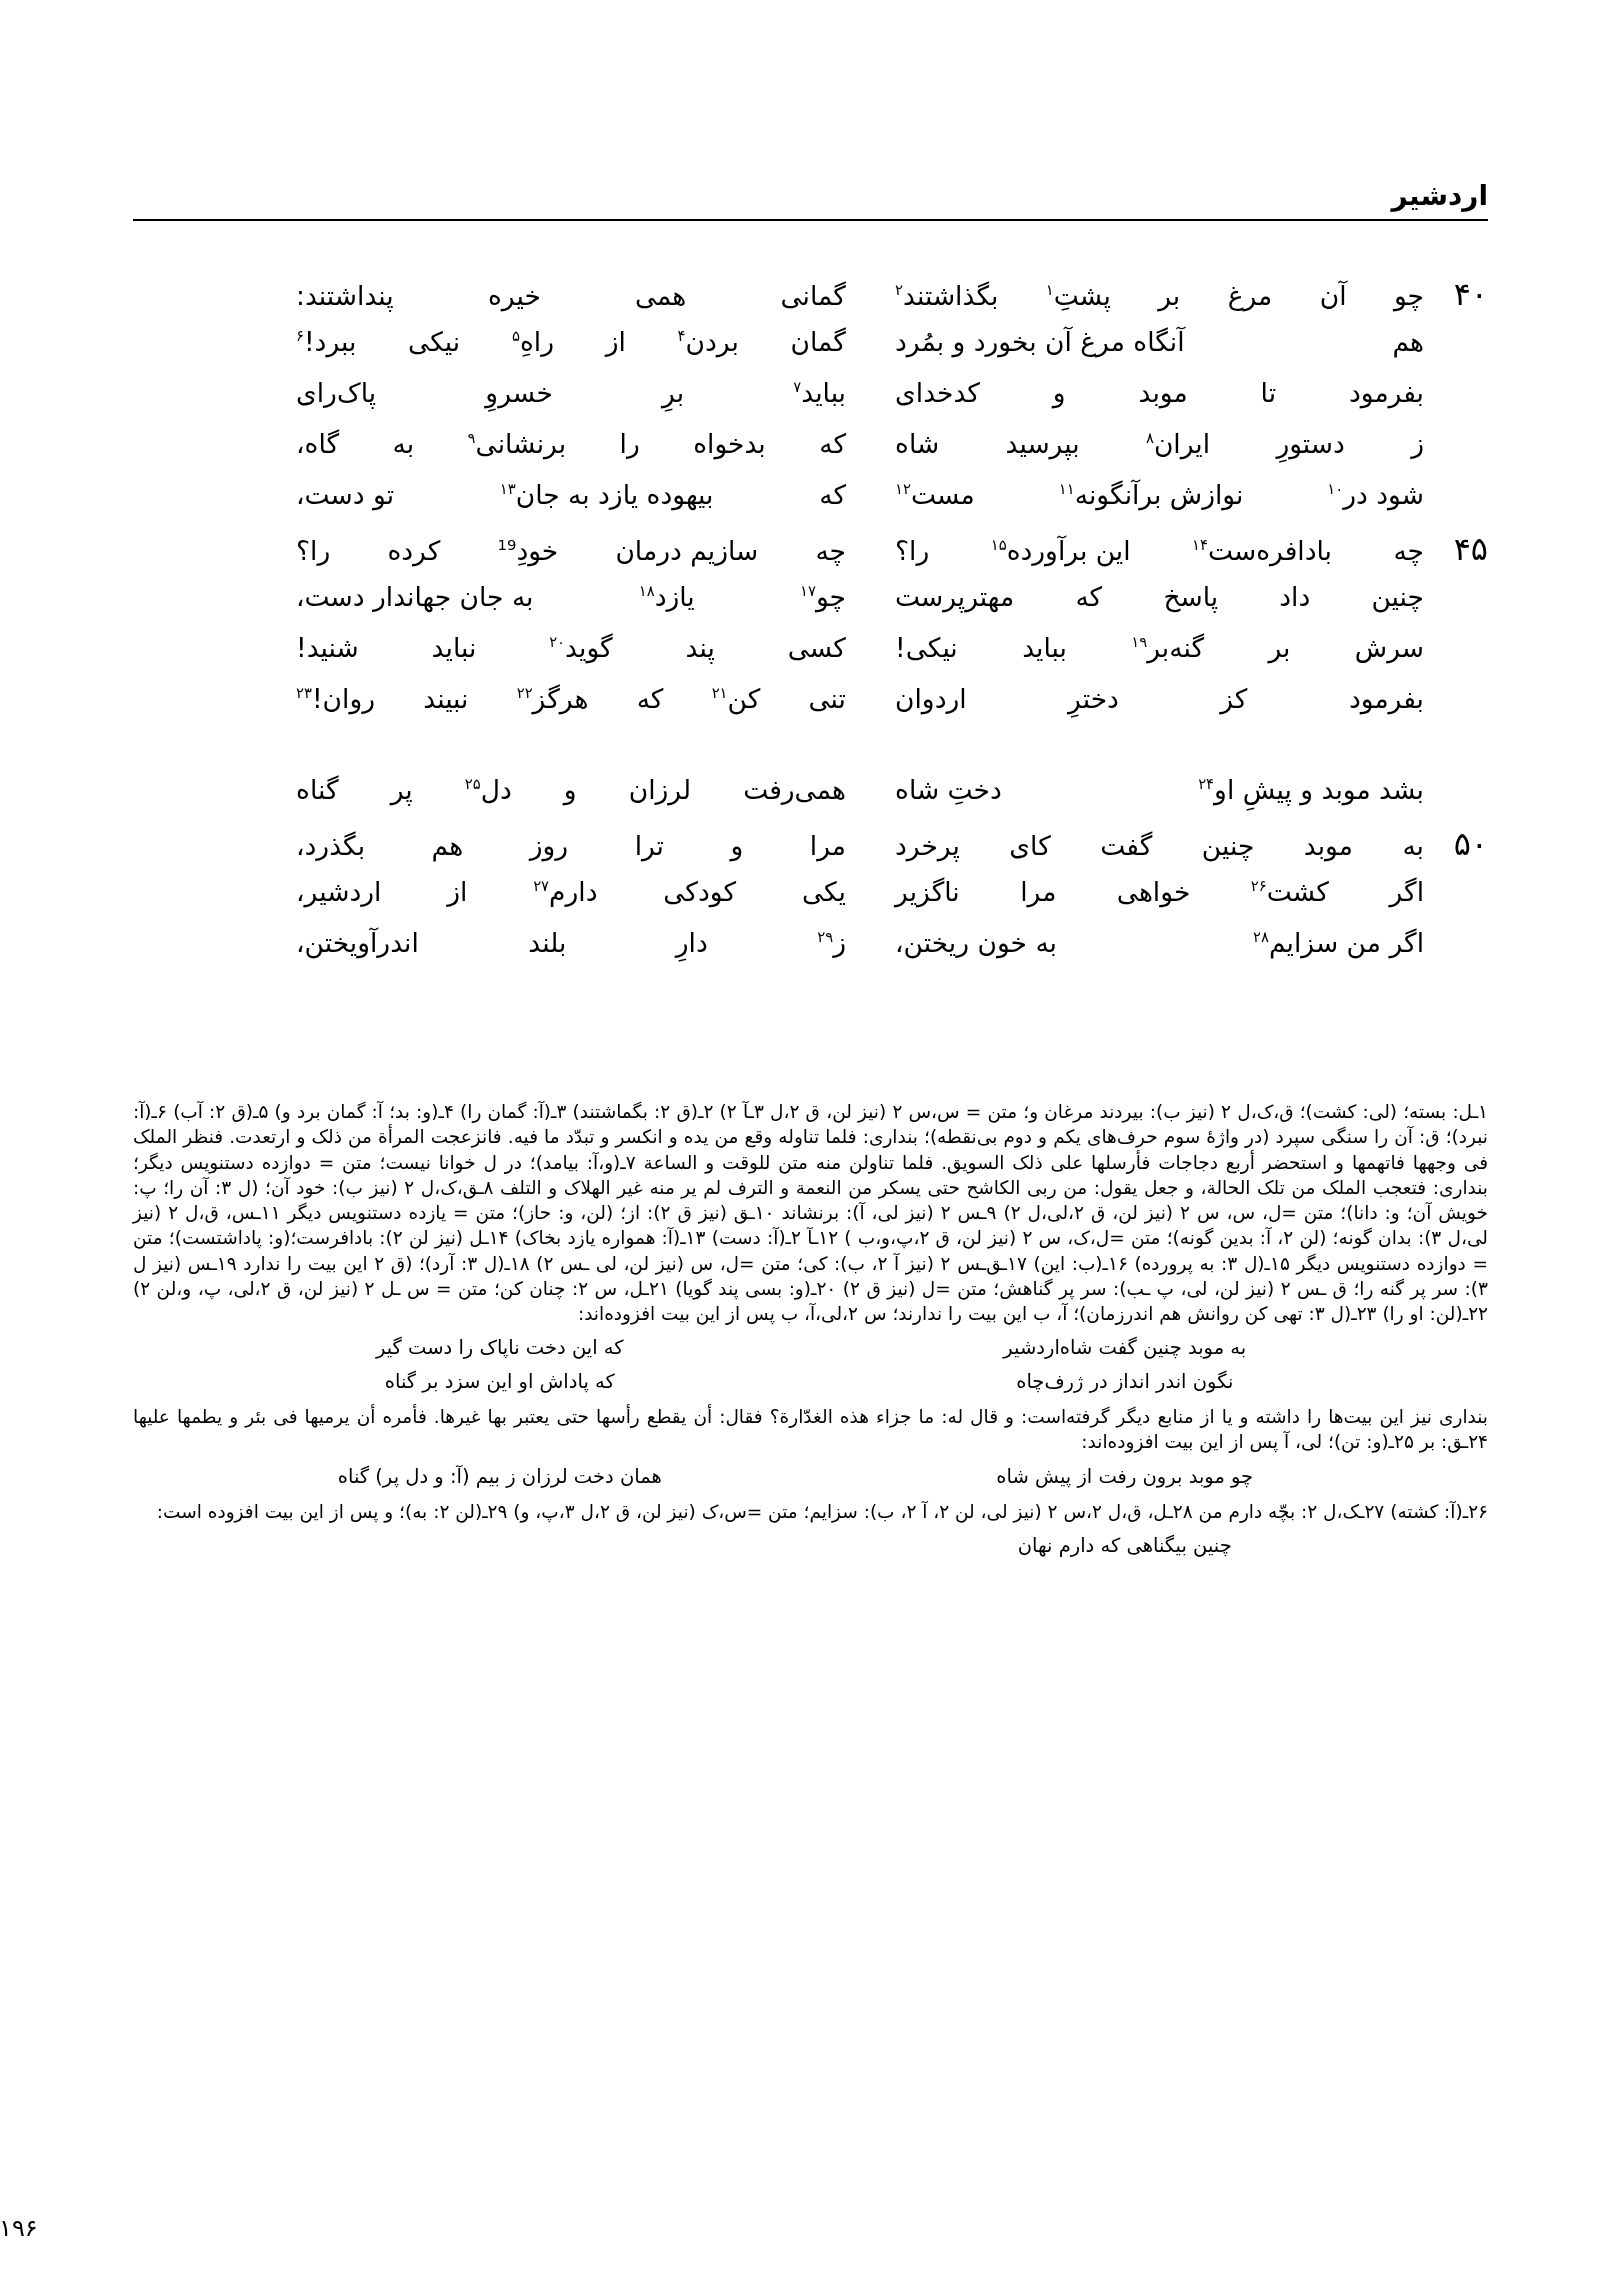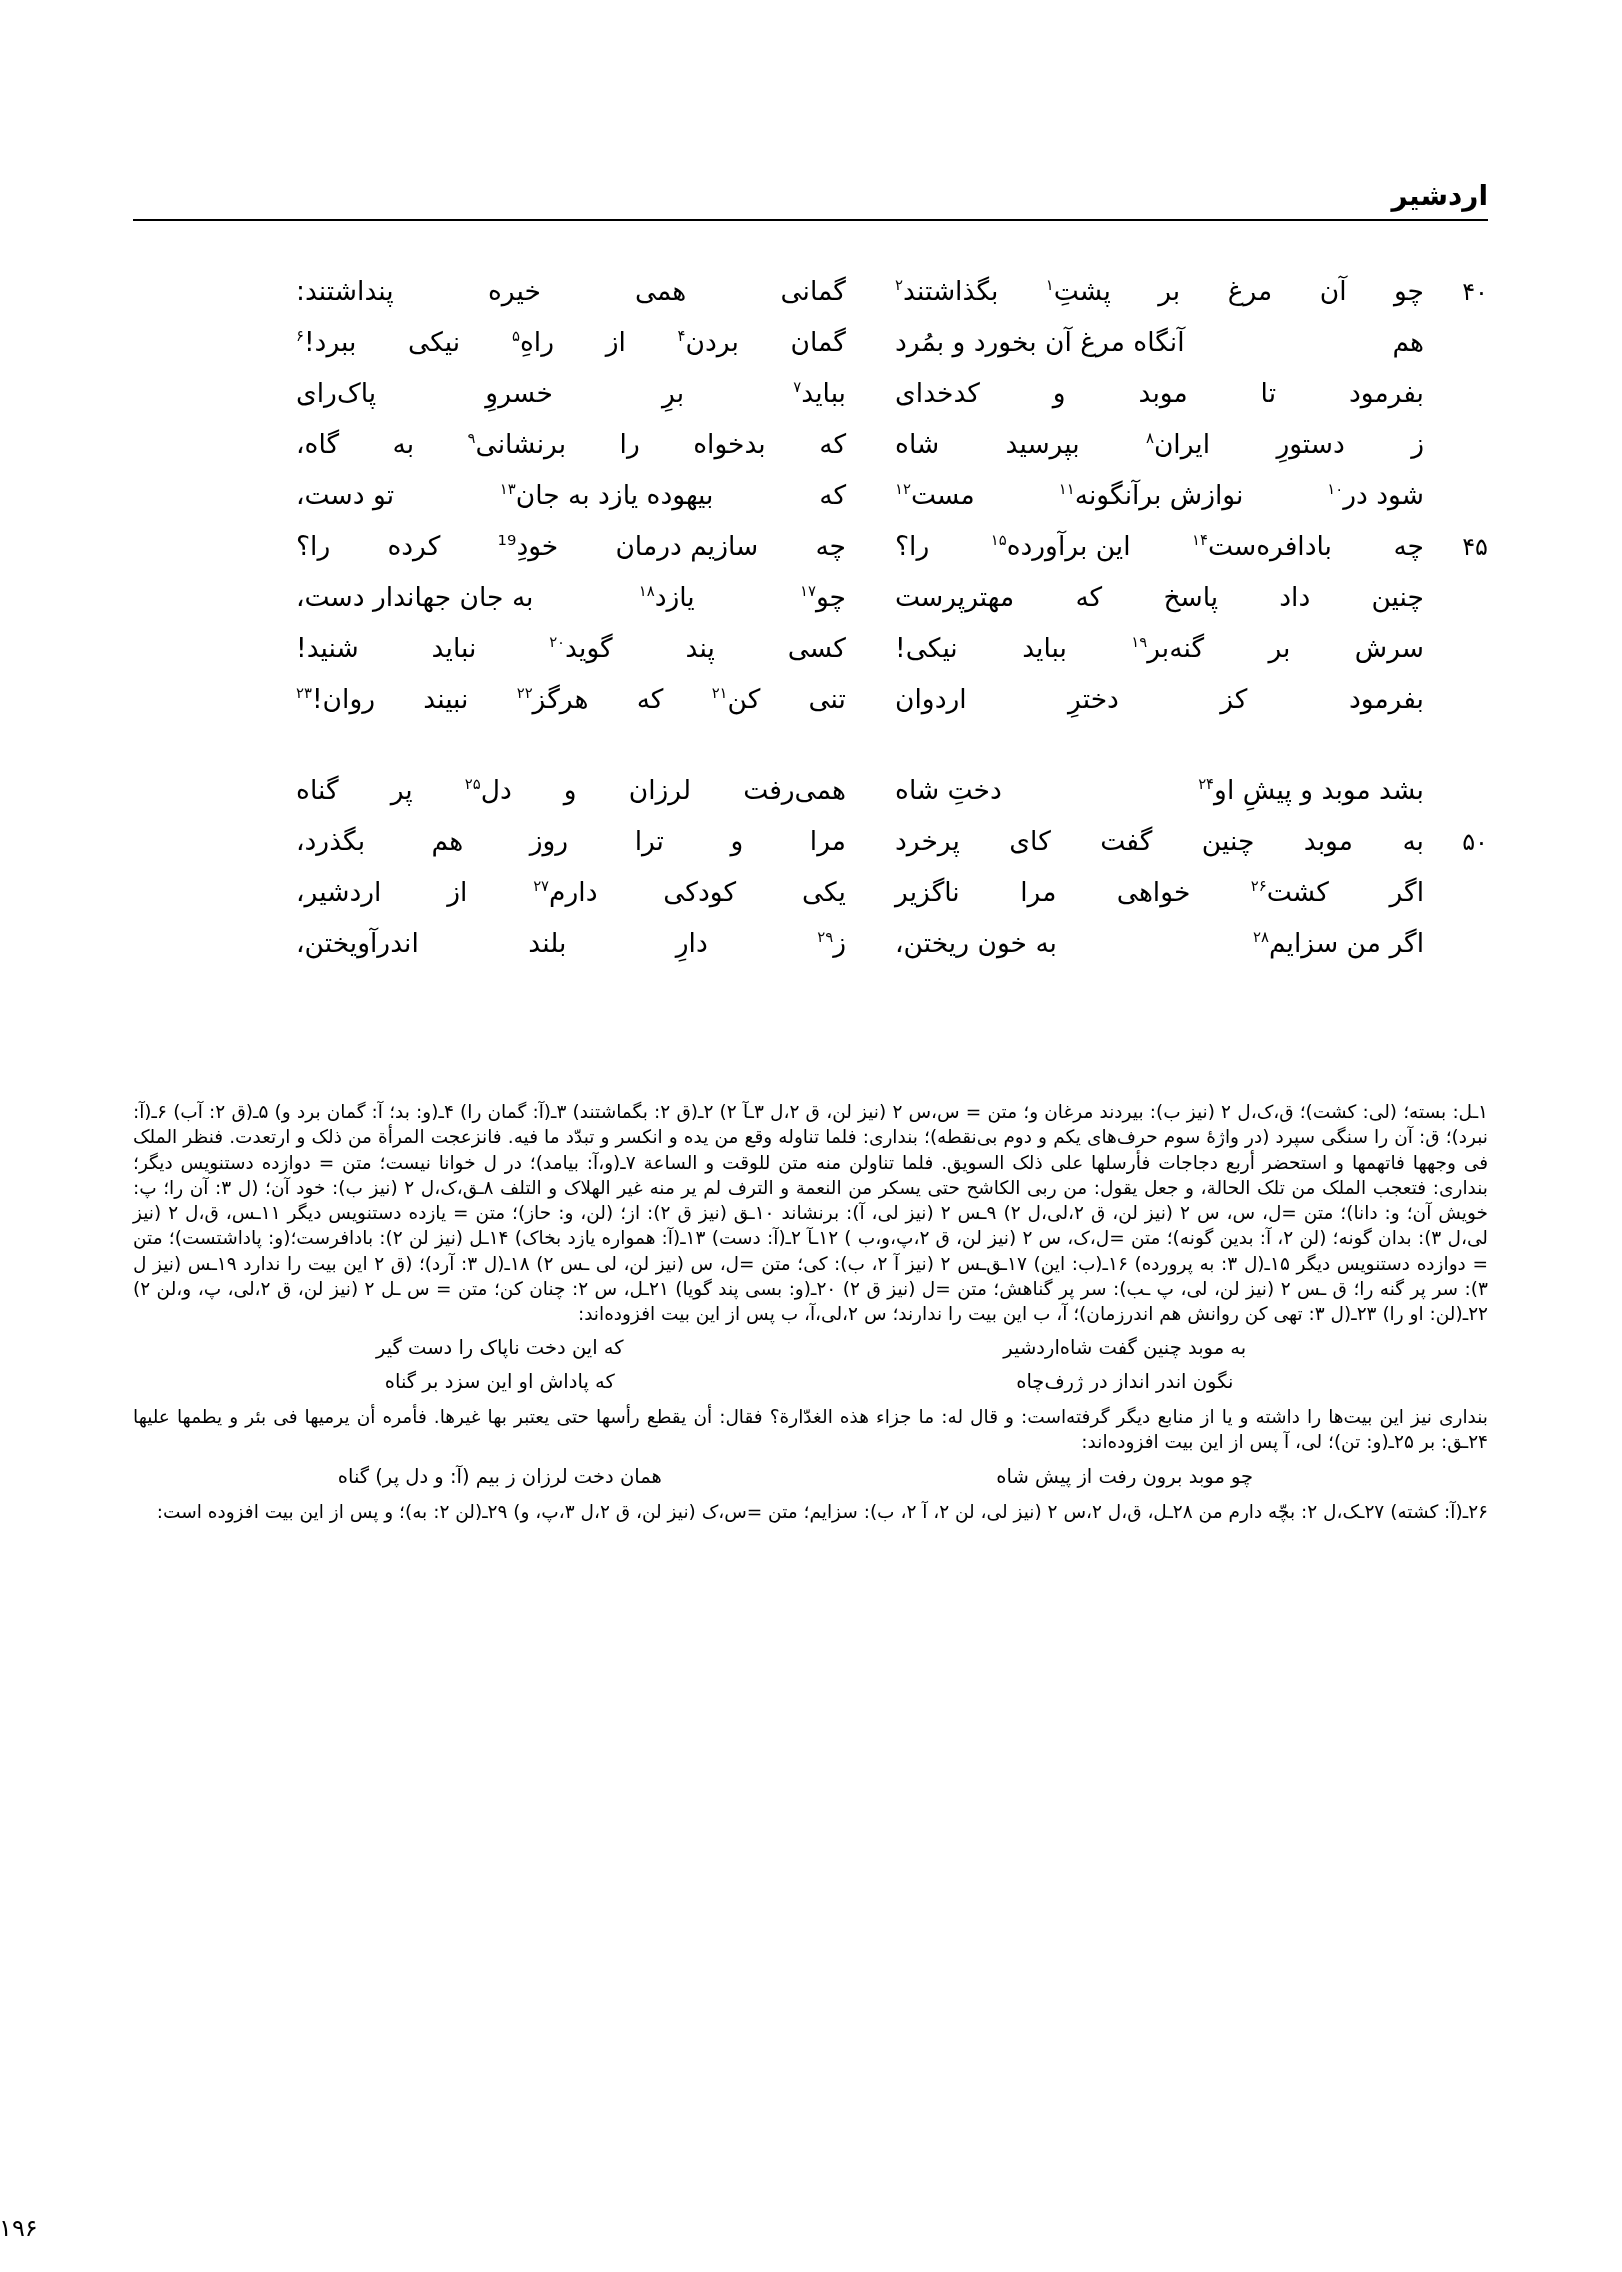--- a/index.html
+++ b/index.html
@@ -49,21 +49,21 @@
   .stanza { margin-bottom: 40px; }
   .verse-row {
     display: flex;
     flex-direction: row;
     align-items: baseline;
     height: 51px;
   }
   .vnum {
     width: 64px;
     flex: 0 0 64px;
-    font-size: 24px;
+    font-size: 32px;
     text-align: right;
     padding-left: 9.8px;
     box-sizing: border-box;
     line-height: 1.0;
   }
   .hemi {
     flex: 0 0 571px;
     width: 571px;
     font-size: 26.5px;
     line-height: 1.0;
@@ -397,20 +397,23 @@
         <span>چو موبد برون رفت از پیش شاه</span>
       </div>
       <div class="ch b">
         <span>همان دخت لرزان ز بیم (آ: و دل پر) گناه</span>
       </div>
     </div>
 
     <p class="app-par">۲۶ـ(آ: کشته) ۲۷ـک،ل ۲: بچّه دارم من ۲۸ـل، ق،ل ۲،س ۲ (نیز لی، لن ۲، آ ۲، ب): سزایم؛ متن =س،ک (نیز لن، ق ۲،ل ۳،پ، و) ۲۹ـ(لن ۲: به)؛ و پس از این بیت افزوده است:</p>
 
     <div class="app-couplet">
+      <div class="ch a">
+        <span>چنین بیگناهی که دارم نهان</span>
+      </div>
     </div>
 
   </div>
 
   <div class="folio">۱۹۶</div>
 
 </div>
 
 
 </body></html>

